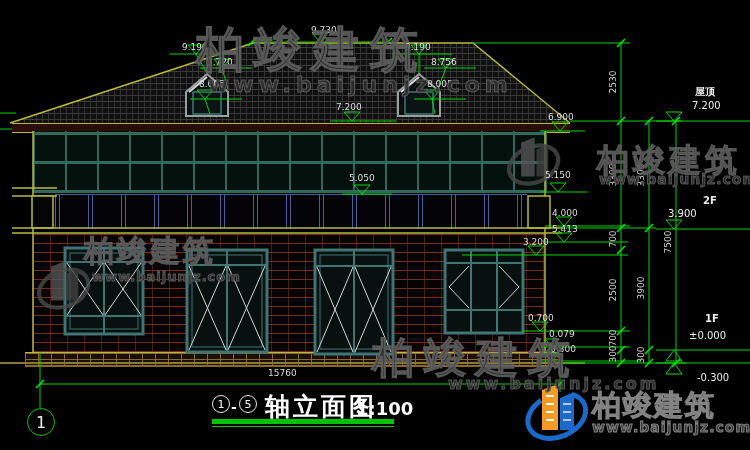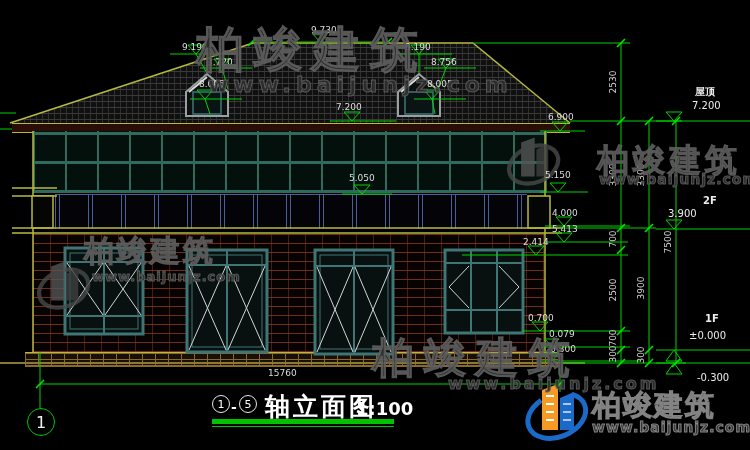--- a/index.html
+++ b/index.html
@@ -216,21 +216,21 @@
   <span class="lbl" style="left:199px;top:79px">8.005</span>
   <span class="lbl" style="left:405px;top:42px">9.190</span>
   <span class="lbl" style="left:431px;top:57px">8.756</span>
   <span class="lbl" style="left:427px;top:79px">8.005</span>
   <span class="lbl" style="left:336px;top:102px">7.200</span>
   <span class="lbl" style="left:548px;top:112px">6.900</span>
   <span class="lbl" style="left:349px;top:173px">5.050</span>
   <span class="lbl" style="left:545px;top:170px">5.150</span>
   <span class="lbl" style="left:552px;top:208px">4.000</span>
   <span class="lbl" style="left:552px;top:224px">5.413</span>
-  <span class="lbl" style="left:523px;top:237px">2.414</span>
+  <span class="lbl" style="left:523px;top:237px">3.200</span>
   <span class="lbl" style="left:528px;top:313px">0.700</span>
   <span class="lbl" style="left:549px;top:329px">0.079</span>
   <span class="lbl" style="left:547px;top:344px">-0.300</span>
   <span class="lbl" style="left:268px;top:368px">15760</span>
 
   <span class="flag b" style="left:695px;top:86px">屋顶</span>
   <span class="flag" style="left:692px;top:100px">7.200</span>
   <span class="flag b" style="left:703px;top:195px">2F</span>
   <span class="flag" style="left:668px;top:208px">3.900</span>
   <span class="flag b" style="left:705px;top:313px">1F</span>

